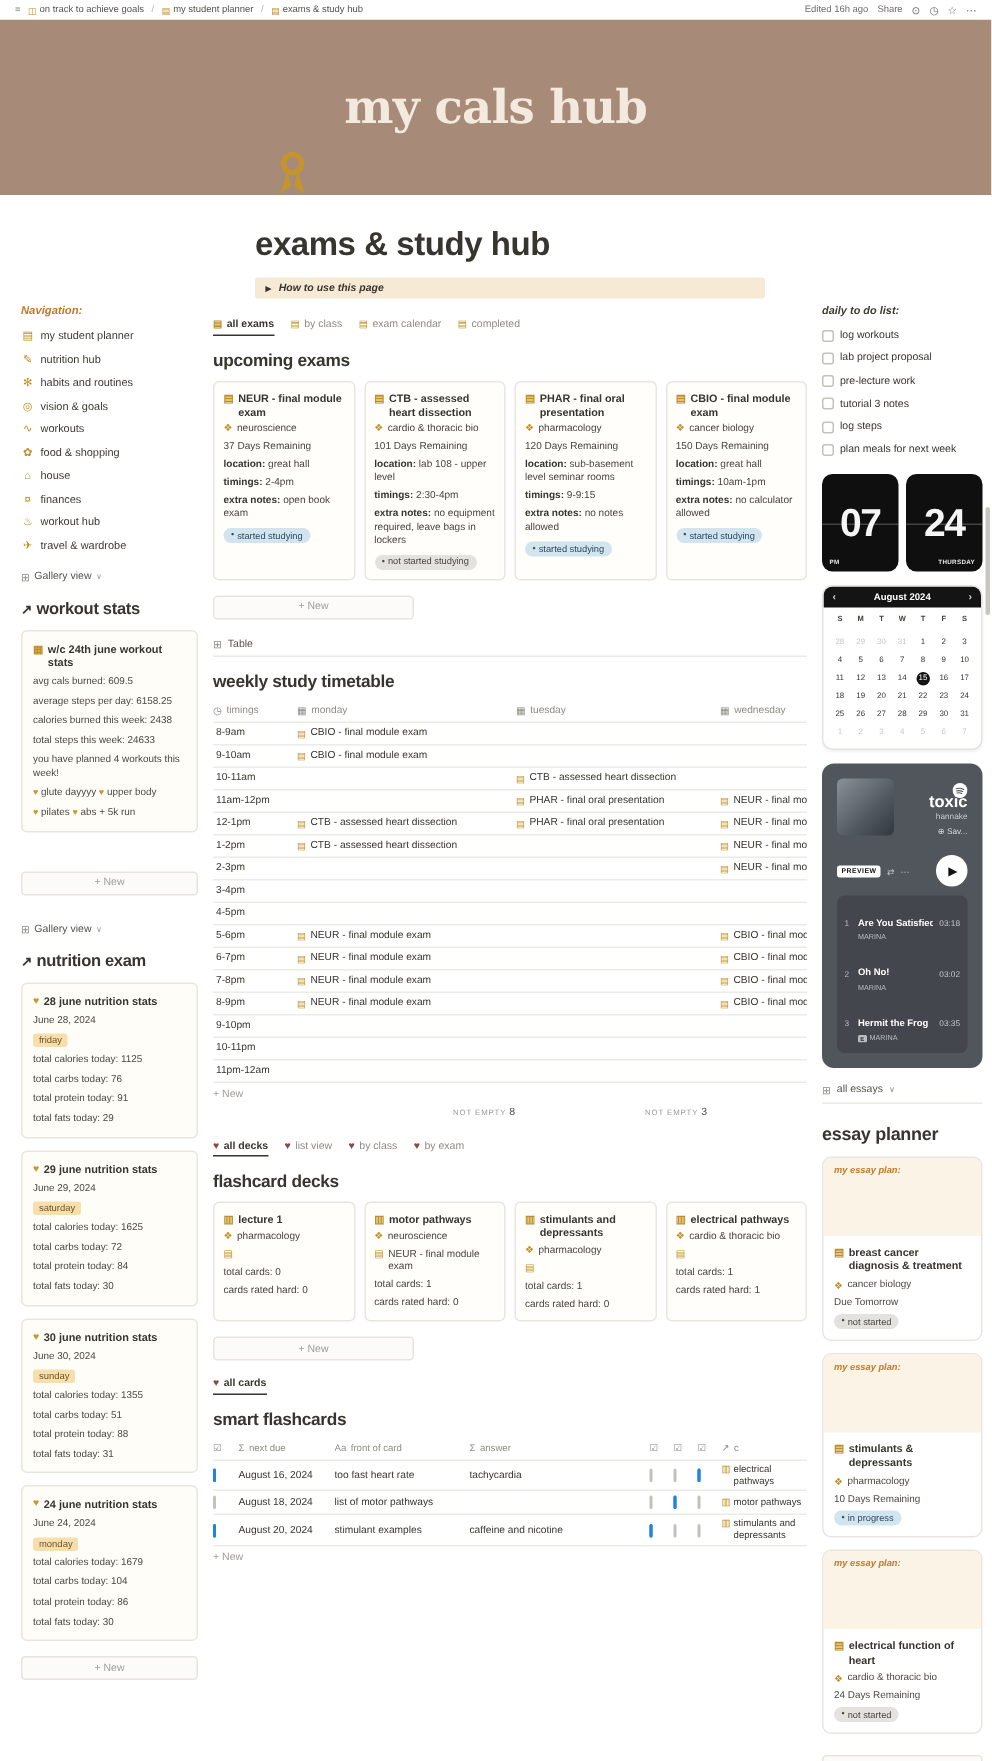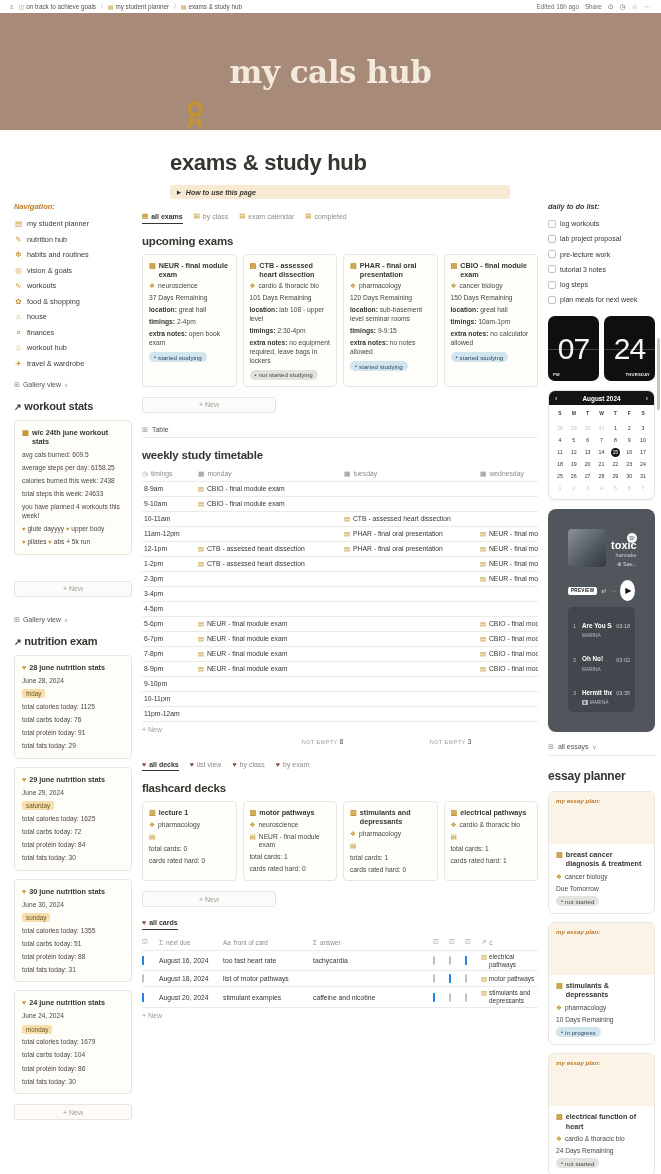--- a/index.html
+++ b/index.html
@@ -90,32 +90,32 @@
 .leftcol .newbox.tight{margin-top:10px}
 
 
 .todolabel{font-size:7.3px;font-style:italic;font-weight:bold;color:#3e3a35}
 .todo{margin-top:8px;display:flex;flex-direction:column;gap:5.5px}
 .titem{display:flex;gap:4px;font-size:7px;color:#37342f;line-height:1.4}
 .titem .cb{margin-top:0.5px}
 .clock{display:flex;gap:5px;margin-top:11px}
 .fcard{width:51px;height:65px;background:#0f0f0f;border-radius:7px;position:relative;display:flex;align-items:center;justify-content:center}
 .fcard::after{content:"";position:absolute;left:0;right:0;top:50%;height:1px;background:rgba(255,255,255,0.22)}
-.fnum{font-size:30px;font-weight:normal;color:#f5f5f5;letter-spacing:-1px}
+.fnum{font-size:26px;font-weight:bold;color:#f5f5f5;letter-spacing:-1px}
 .flabel{position:absolute;bottom:4px;font-size:4.2px;color:#e8e8e8;font-weight:bold;letter-spacing:0.2px}
 .flabel.l{left:5px}.flabel.r{right:5px}
 .cal{margin-top:9px;border:1px solid #e7e4df;border-radius:7px;overflow:hidden;background:#fff;box-shadow:0 1px 2px rgba(0,0,0,.06)}
 .calhead{background:#141414;color:#fff;display:flex;justify-content:space-between;align-items:center;padding:3.5px 6px;font-size:6.4px;font-weight:bold}
 .calhead .na{color:#cfcfcf;font-size:7px}
 .calgrid{display:grid;grid-template-columns:repeat(7,1fr);padding:3px 4px 6px;row-gap:3px}
 .dow{font-size:5px;font-weight:bold;color:#44403b;text-align:center;padding:2px 0}
 .day{font-size:5.3px;color:#37342f;text-align:center;height:9px;line-height:9px}
 .day.muted{color:#c9c6c1}
 .day.active{background:#141414;color:#fff;border-radius:50%;width:9px;margin:0 auto}
-.spotify{margin-top:9px;background:#51565c;border-radius:8px;padding:20px;color:#fff}
+.spotify{margin-top:9px;background:#51565c;border-radius:8px;padding:10px;color:#fff}
 .sp-top{display:flex;gap:5px}
 .sp-art{width:38px;height:38px;border-radius:4px;background:linear-gradient(135deg,#8a9198,#565d64 55%,#31373d);flex:none}
 .sp-right{flex:1;position:relative;min-height:46px}
 .sp-logo{position:absolute;right:0;top:0}
 .sp-title{font-size:11px;font-weight:bold;margin-top:10px;text-align:right}
 .sp-owner{font-size:5.5px;color:#c7cbcf;text-align:right;margin-top:1px}
 .sp-save{font-size:5.5px;color:#d9dcdf;text-align:right;margin-top:3px}
 .sp-controls{display:flex;align-items:center;gap:4px;margin-top:5px}
 .sp-preview{background:#fff;color:#111;font-size:4.6px;font-weight:bold;padding:1.5px 3px;border-radius:2px;letter-spacing:.3px}
 .sp-cicon{color:#c3c7cb;font-size:6px}
@@ -806,20 +806,21 @@
     </div>
   <div class="newbox">+ New</div>
 
   <div class="tabs" style="margin-top:12px">
     <div class="tab active">
       <span class="ht">♥</span>
       <span>all cards</span>
     </div>
   </div>
 
+  <h2 class="sec">smart flashcards</h2>
   <div class="smart-table">
     <div class="srow head">
       <div class="hcell">
           <span>☑</span>
         </div>
       <div class="hcell">
           <span>Σ</span>
           <span>next due</span>
         </div>
       <div class="hcell">

